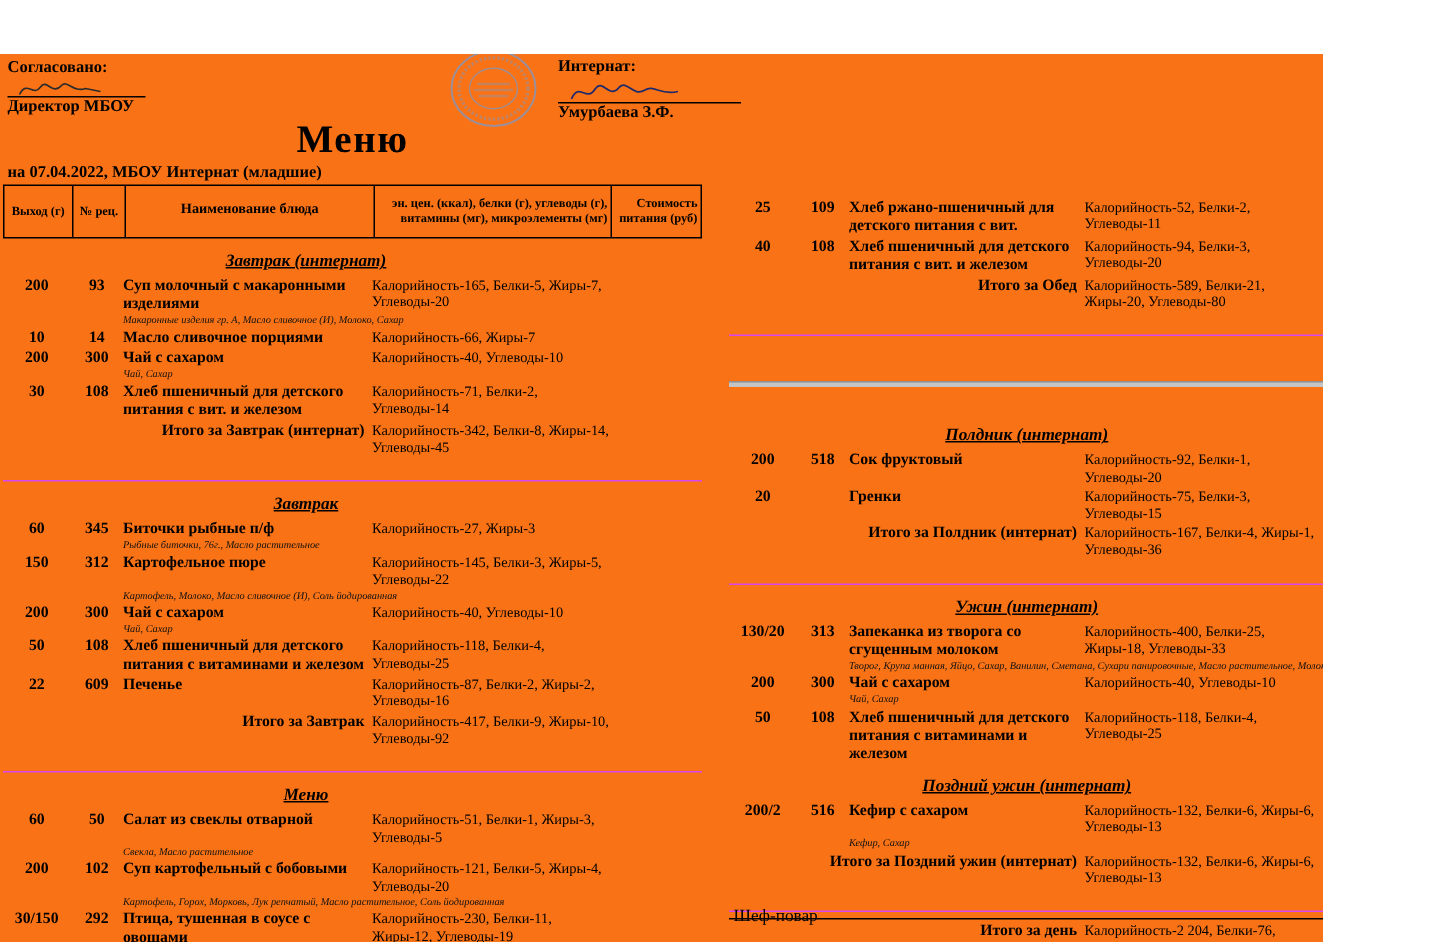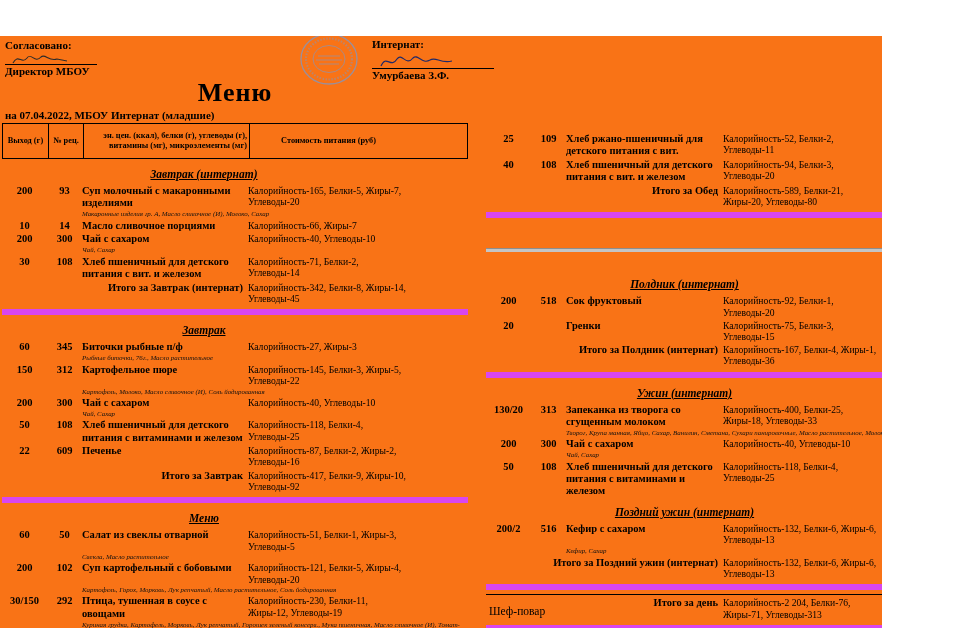--- a/index.html
+++ b/index.html
@@ -39,21 +39,21 @@
   .c.out,.c.rec{font-weight:700;text-align:center;font-size:10.5px;line-height:1.15;}
   .c.name{font-weight:700;font-size:10.5px;line-height:1.15;padding-right:4px;}
   .c.cal{font-size:9.6px;line-height:1.18;}
   .sub{grid-column:3/6;font-style:italic;font-size:6.9px;line-height:1.15;color:#111;margin-top:1px;}
 
   .section-row{text-align:center;margin:5px 0 3px;}
   #left-col .section-row{padding-right:62px;}
   #right-col .section-row{padding-right:84px;}
   .sec-text{font-weight:700;font-style:italic;font-size:11.5px;text-decoration:underline;}
 
-  .total-row{border-bottom:6px solid #d946ef;padding-bottom:5px;margin:2px 0 4px;}
+  .total-row{border-bottom:1px solid #d946ef;padding-bottom:16px;margin:2px 0 4px;}
   .total-row.line-top{border-top:1px solid #000;padding-top:2px;}
   .total-label{grid-column:1/4;text-align:right;font-weight:700;font-size:10.5px;padding-right:5px;line-height:1.15;}
 
   .page-divider{height:3px;background:#c4c4c4;border-top:1.5px solid #8e8e8e;margin:30px 0 22px;}
 
   
   .chef{position:absolute;left:489px;top:569px;font-size:11.5px;}
   .calc{position:absolute;left:489px;top:612px;font-size:11.5px;}
   .calc-line{position:absolute;left:588px;top:611px;width:132px;height:14px;border-bottom:1px solid #000;}
   .calc-name{position:absolute;left:729px;top:612px;font-size:11.5px;}
@@ -90,20 +90,21 @@
     <div>Умурбаева З.Ф.</div>
   </div>
 
   <div class="title">Меню</div>
   <div class="subtitle">на 07.04.2022, МБОУ Интернат (младшие)</div>
 
   <div id="left-col">
     <div class="hdr">
       <div>Выход (г)</div>
       <div>№ рец.</div>
+      <div class="h-name">Наименование блюда</div>
       <div>эн. цен. (ккал), белки (г), углеводы (г), витамины (мг), микроэлементы (мг)</div>
       <div>Стоимость питания (руб)</div>
     </div>
     <div class="entries" id="left-entries">
         <div class="section-row"><span class="sec-text">Завтрак (интернат)</span></div>
         <div class="row dish-row">
           <div class="c out">200</div>
           <div class="c rec">93</div>
           <div class="c name">Суп молочный с макаронными изделиями</div>
           <div class="c cal">Калорийность-165, Белки-5, Жиры-7, Углеводы-20</div>

